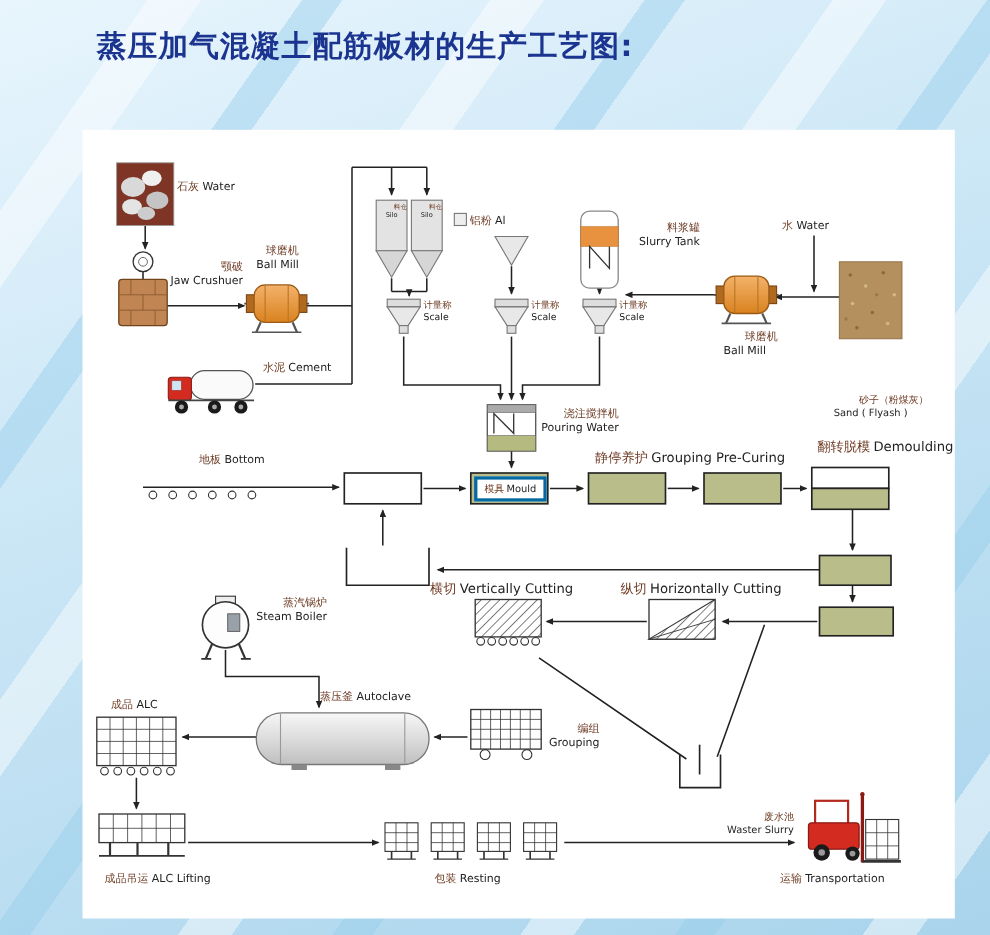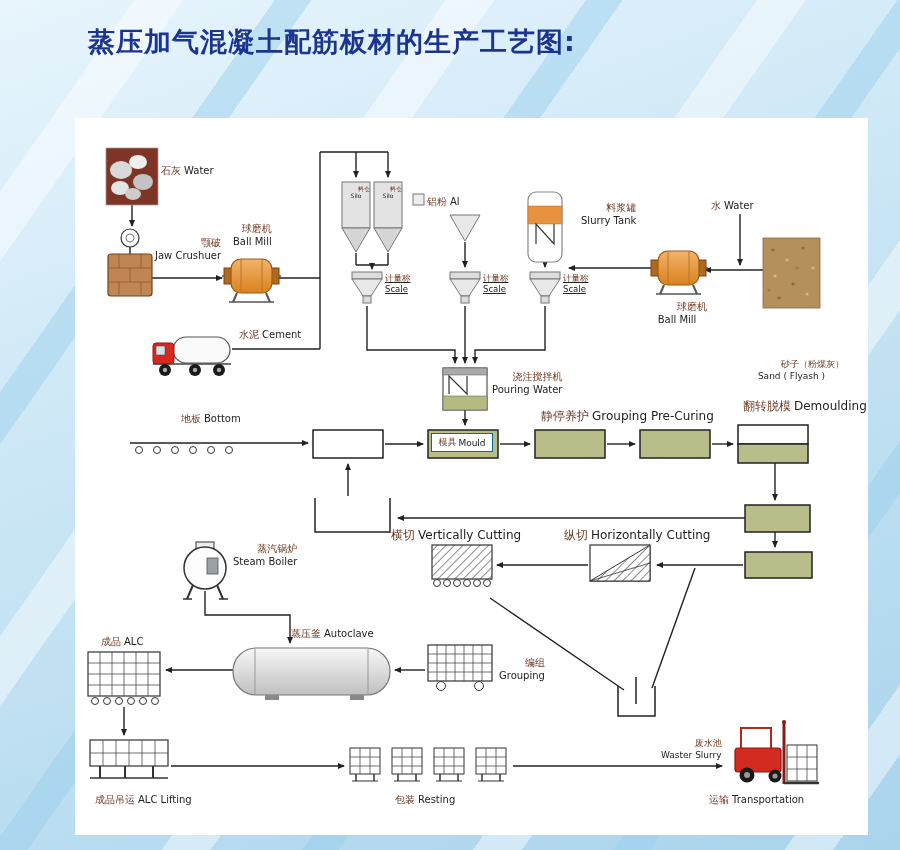--- a/index.html
+++ b/index.html
@@ -26,25 +26,25 @@
   }
   .panel svg{position:absolute;left:0;top:0;}
   .lbl{position:absolute;font-size:10px;line-height:1.3;white-space:nowrap;z-index:4;color:#222;}
   .lbl .cn{color:#6d3a22;text-align:right;}
   .lbl .en{color:#222;}
   .lbl.inline .cn{margin-right:3px;}
   .lbl.stack span{display:block;}
   .center{text-align:center;}
   .s95{font-size:12px;}
   .s9{font-size:9px;margin-top:45px;}
-  .s85{font-size:8.5px;text-decoration:underline;}
+  .s85{font-size:8.5px;}
   .s6{font-size:6px;line-height:1.15;}
   .mould-box{
     position:absolute;left:356px;top:315px;width:60px;height:17px;z-index:4;
-    background:#fff;border:1px solid #0369a1;display:flex;align-items:center;justify-content:center;
+    background:#fff;border:3px solid #0369a1;display:flex;align-items:center;justify-content:center;
     font-size:9px;white-space:nowrap;
   }
   .mould-box .cn{color:#6d3a22;margin-right:2px;}
   .mould-box .en{color:#222;}
 </style>
 </head>
 <body>
 
 <div class="bg-stripes"></div>
 <h1 class="title">蒸压加气混凝土配筋板材的生产工艺图:</h1>

